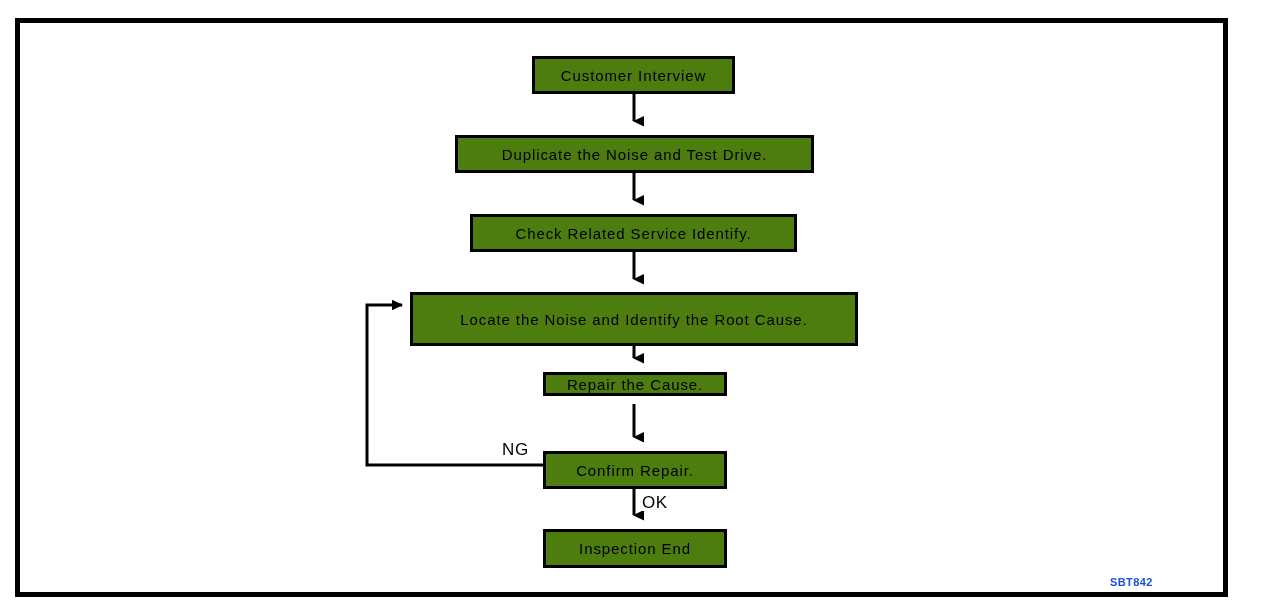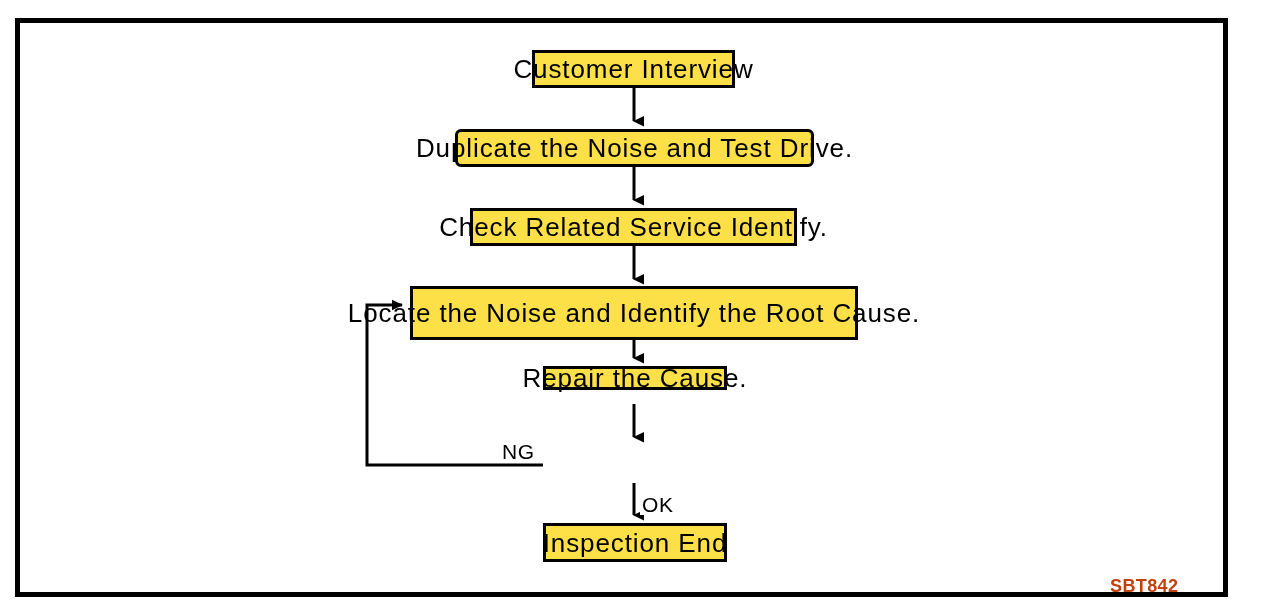--- a/index.html
+++ b/index.html
@@ -35,47 +35,48 @@
     position: absolute;
     left: 0;
     top: 0;
     width: 1264px;
     height: 614px;
   }
   .node-box {
     position: absolute;
     box-sizing: border-box;
     border: 3px solid #000000;
-    background: #fde047;
+    background: #4d7c0f;
     display: flex;
     align-items: center;
     justify-content: center;
     text-align: center;
     white-space: nowrap;
-    font-size: 26px;
+    font-size: 15px;
     letter-spacing: 0.9px;
     line-height: 1;
     color: #000000;
+    margin-top: 6px;
   }
   .edge-label {
     position: absolute;
-    font-size: 21px;
+    font-size: 17px;
     letter-spacing: 0.6px;
     line-height: 1;
     color: #000000;
     white-space: nowrap;
     background: #ffffff;
     padding: 0 2px;
   }
   .fig-code {
     position: absolute;
-    font-size: 18px;
+    font-size: 11px;
     letter-spacing: 0.4px;
     font-weight: bold;
-    color: #c2410c;
+    color: #1d4ed8;
     white-space: nowrap;
   }
 </style>
 </head>
 <body>
 
 <div id="figure-root">
 
   <div class="frame"></div>
 
@@ -98,36 +99,39 @@
       <line x1="634" y1="483" x2="634" y2="515" marker-end="url(#arrow-down)"></line>
 
       <polyline points="543,465 367,465 367,305 402,305" marker-end="url(#arrow-right)"></polyline>
     </g>
   </svg>
 
   <div class="node-box" style="left:532px; top:50px; width:203px; height:38px;">
     <span>Customer Interview</span>
   </div>
 
-  <div class="node-box" style="left:455px; top:129px; width:359px; height:38px;border-radius:6px;">
+  <div class="node-box" style="left:455px; top:129px; width:359px; height:38px;">
     <span>Duplicate the Noise and Test Drive.</span>
   </div>
 
   <div class="node-box" style="left:470px; top:208px; width:327px; height:38px;">
     <span>Check Related Service Identify.</span>
   </div>
 
   <div class="node-box" style="left:410px; top:286px; width:448px; height:54px;">
     <span>Locate the Noise and Identify the Root Cause.</span>
   </div>
 
   <div class="node-box" style="left:543px; top:366px; width:184px; height:24px;">
     <span>Repair the Cause.</span>
   </div>
 
+  <div class="node-box" style="left:543px; top:445px; width:184px; height:38px;">
+    <span>Confirm Repair.</span>
+  </div>
 
   <div class="node-box" style="left:543px; top:523px; width:184px; height:39px;">
     <span>Inspection End</span>
   </div>
 
   <div class="edge-label" style="left:500px; top:441px;">NG</div>
 
   <div class="edge-label" style="left:640px; top:494px;">OK</div>
 
   <div class="fig-code" style="left:1110px; top:576px;">SBT842</div>

